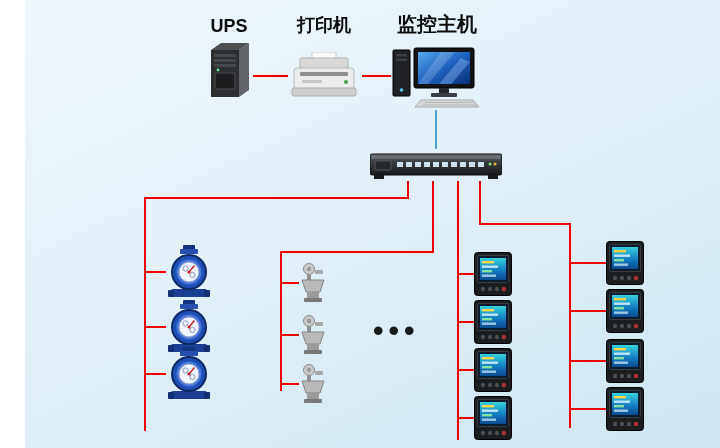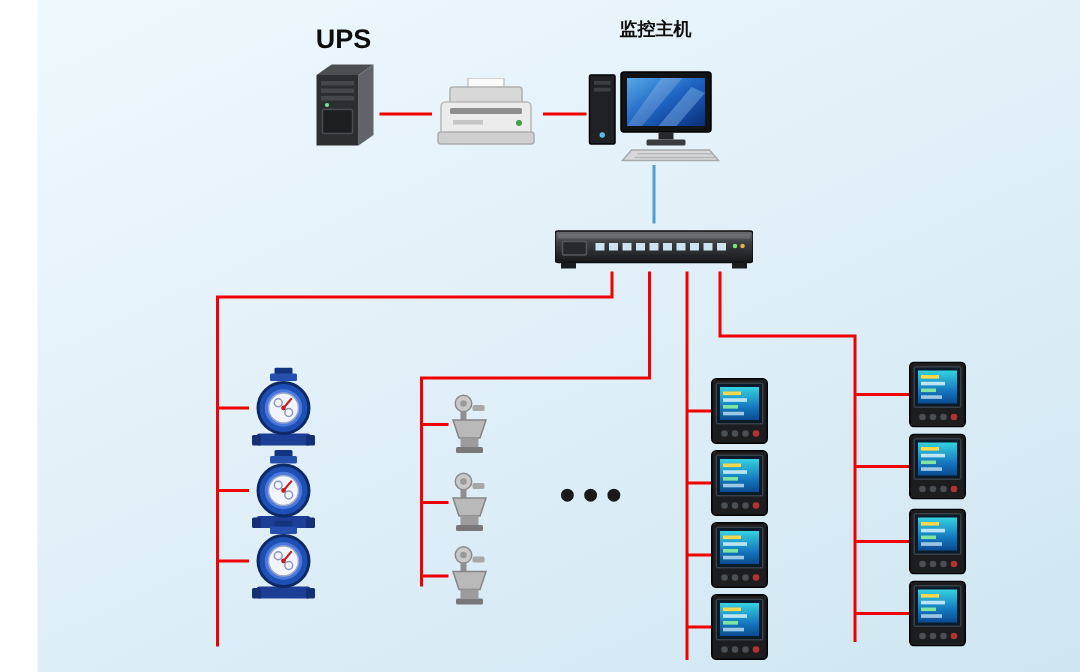--- a/index.html
+++ b/index.html
@@ -219,16 +219,17 @@
       <use href="#sym-power-meter"></use>
     </svg>
   <svg class="dev" style="left:581px;top:339px" width="38" height="44">
       <use href="#sym-power-meter"></use>
     </svg>
   <svg class="dev" style="left:581px;top:387px" width="38" height="44">
       <use href="#sym-power-meter"></use>
     </svg>
 
   <div class="lbl" style="left:178px;top:16px;width:52px;font-size:18px">UPS</div>
-  <div class="lbl" style="left:372px;top:11px;width:80px;font-size:12px">监控主机</div>
+  <div class="lbl" style="left:264px;top:13px;width:70px;font-size:18px">打印机</div>
+  <div class="lbl" style="left:372px;top:11px;width:80px;font-size:20px">监控主机</div>
   <div class="lbl ellipsis" style="left:348px;top:314px;font-size:30px;letter-spacing:5px">•••</div>
 
 </div>
 
 </body></html>

